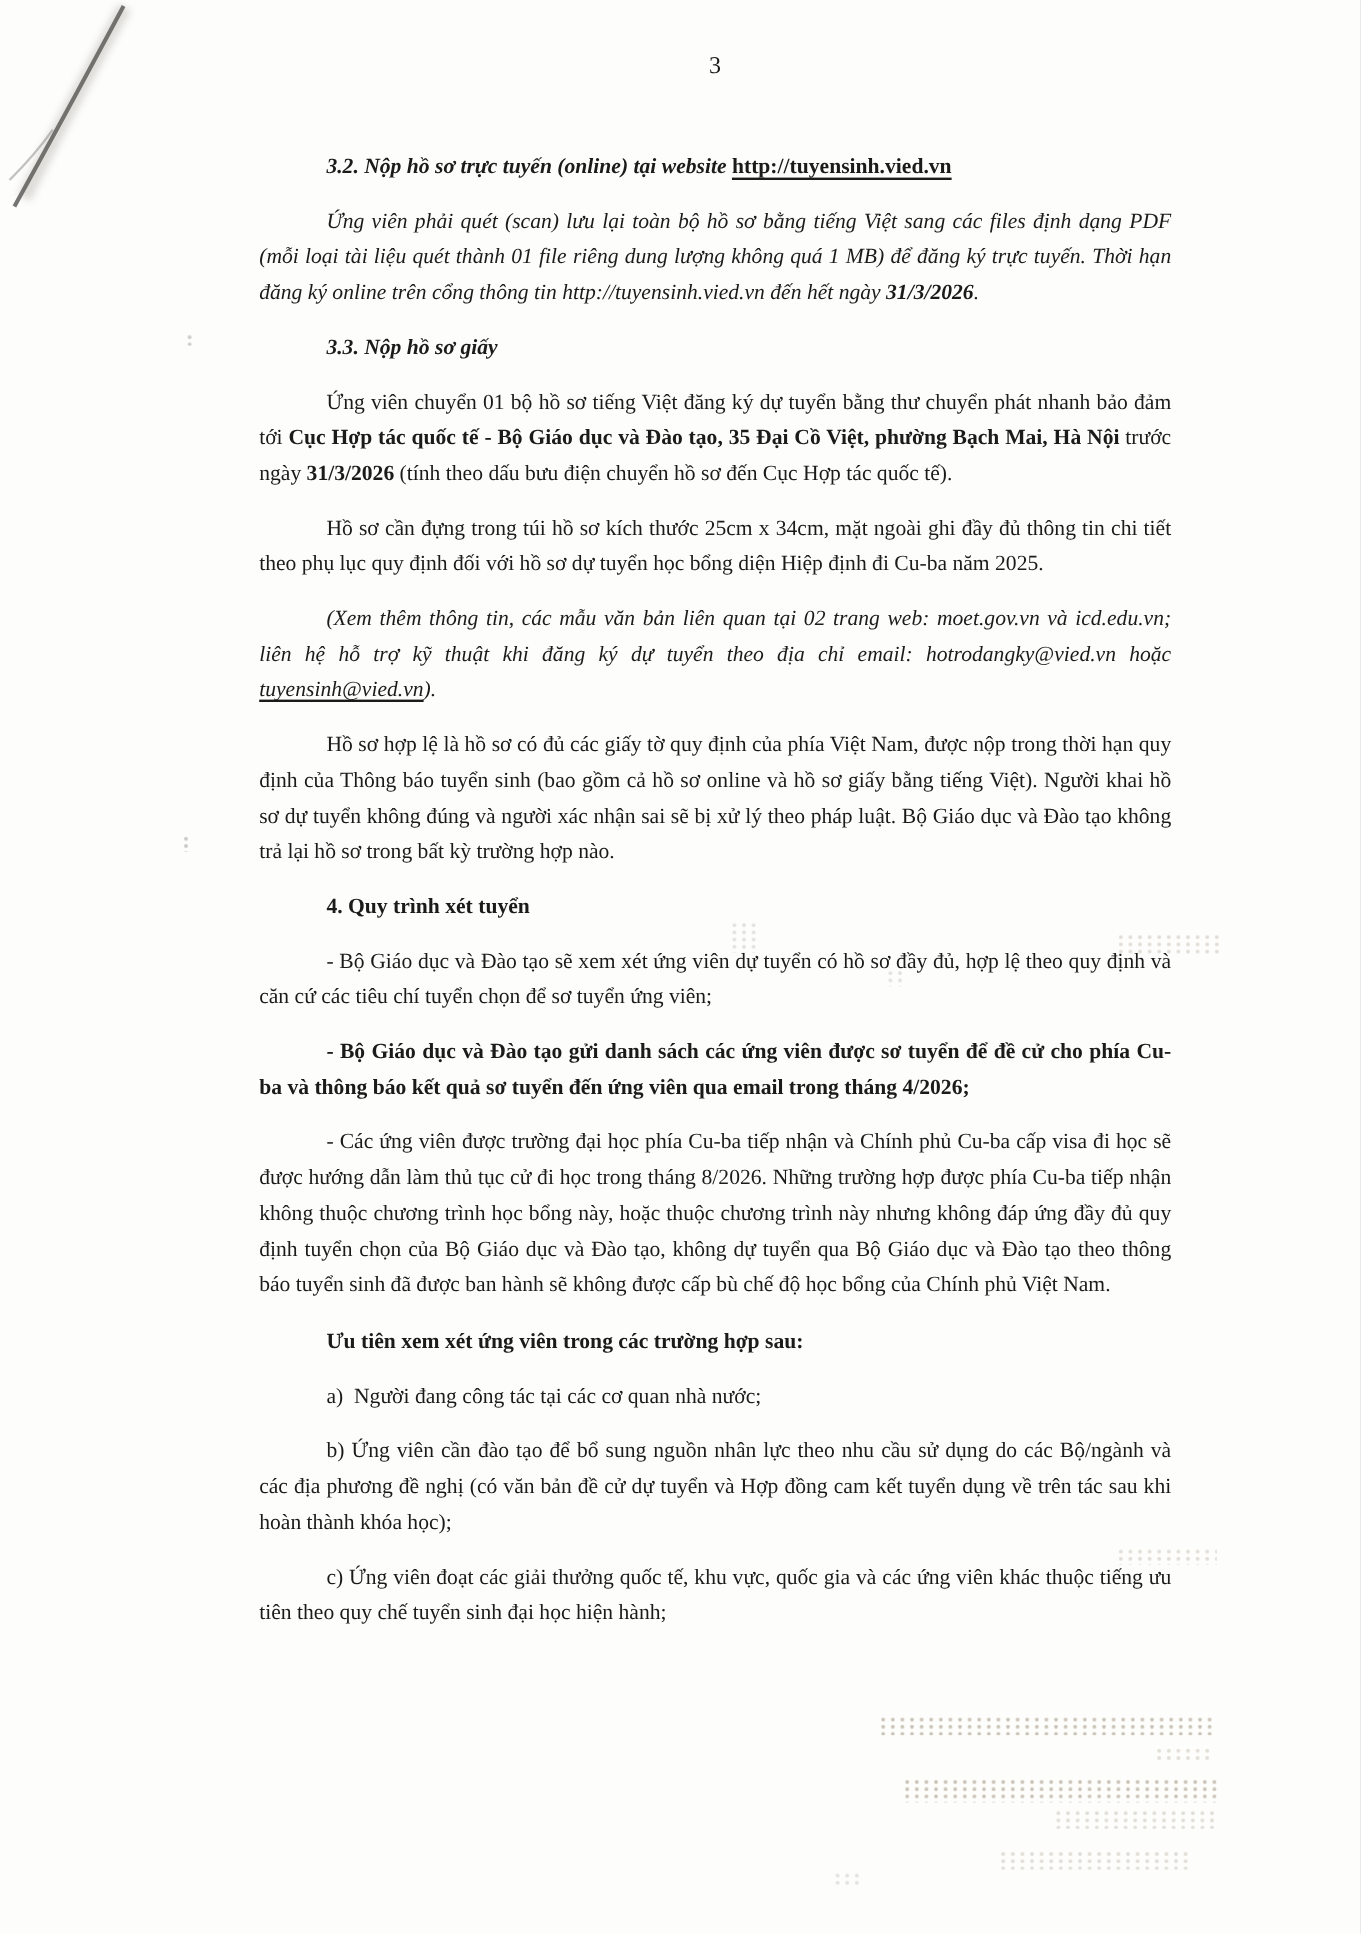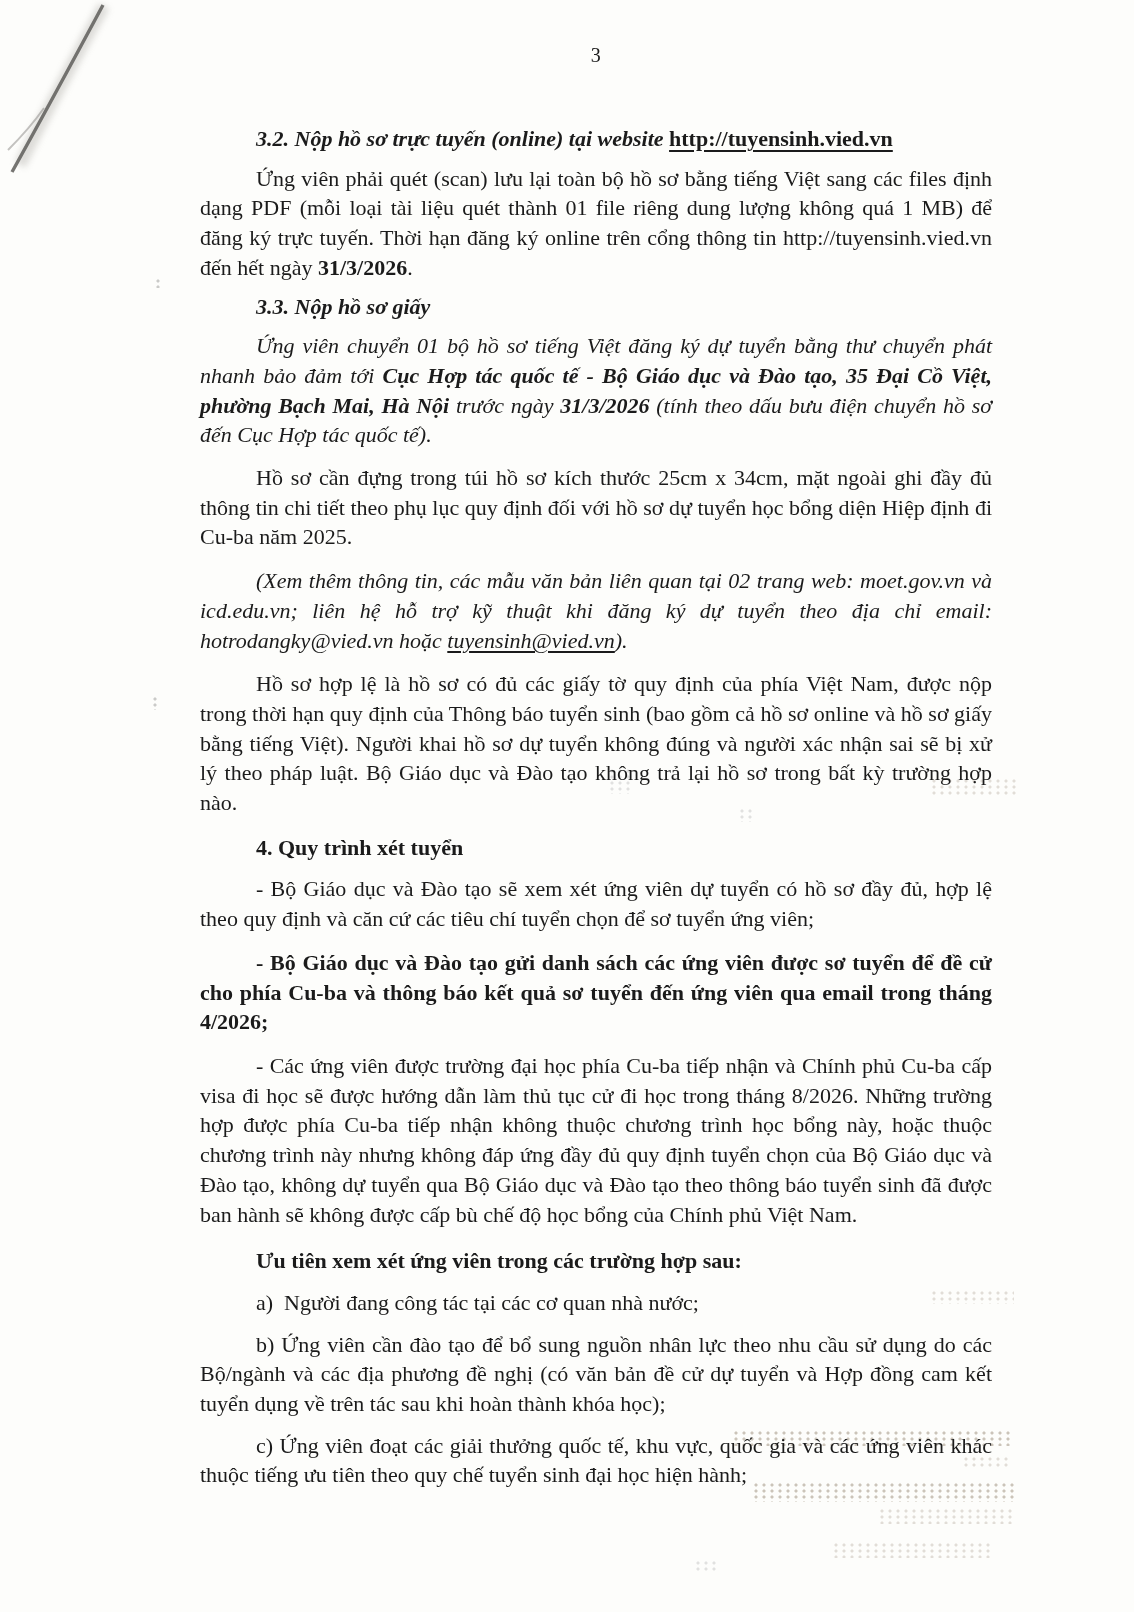--- a/index.html
+++ b/index.html
@@ -15,22 +15,22 @@
   .content {
     position:absolute; left:200px; top:0; width:792px;
   }
   .pageno {
     margin-top:44px;
     text-align:center;
     font-size:20px;
     letter-spacing:.5px;
   }
   p {
-    margin:0;
-    font-size:22px;
+    margin:16px;
+    font-size:18px;
     line-height:29.7px;
     text-align:justify;
     text-indent:56px;
   }
   .h-italic { font-style:italic; font-weight:bold; }
   .h-bold   { font-weight:bold; }
   .note     { font-style:italic; }
   .url-underline {
     font-style:normal;
     font-weight:bold;
@@ -38,23 +38,23 @@
     text-decoration-thickness:2px;
     text-underline-offset:4px;
   }
   .email-underline {
     text-decoration:underline;
     text-decoration-thickness:1.5px;
     text-underline-offset:3px;
   }
   
   .m-h32  { margin-top:57px; }
-  .m-p1   { margin-top:10px; }
+  .m-p1   { margin-top:10px;font-style:italic; }
   .m-h33  { margin-top:9px;  }
-  .m-mail { margin-top:10px;font-style:italic; }
+  .m-mail { margin-top:10px; }
   .m-env  { margin-top:13px; }
   .m-note { margin-top:14px; }
   .m-val  { margin-top:14px; }
   .m-h4   { margin-top:15px; }
   .m-b1   { margin-top:12px; }
   .m-b2   { margin-top:14px;font-weight:bold; }
   .m-b3   { margin-top:14px; }
   .m-pri  { margin-top:17px; }
   .m-ia   { margin-top:12px; }
   .m-ib   { margin-top:12px; }

